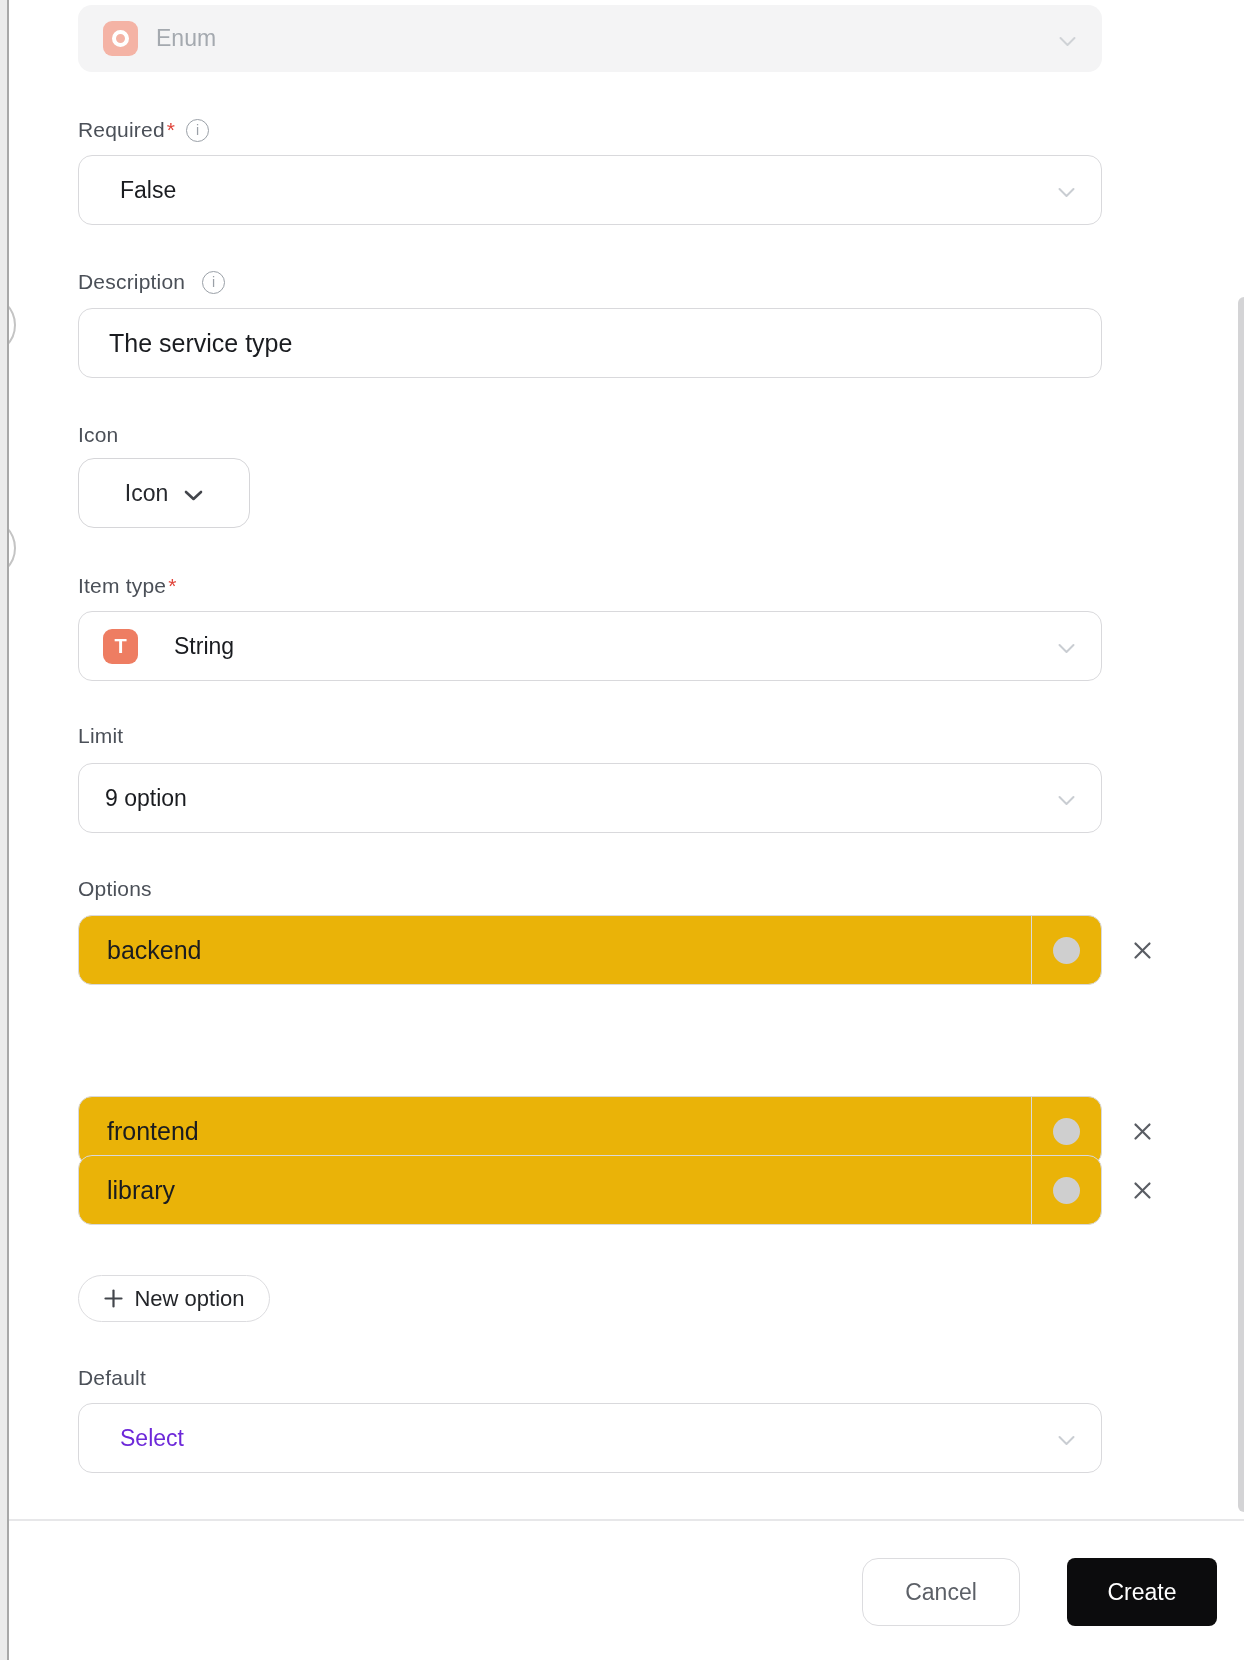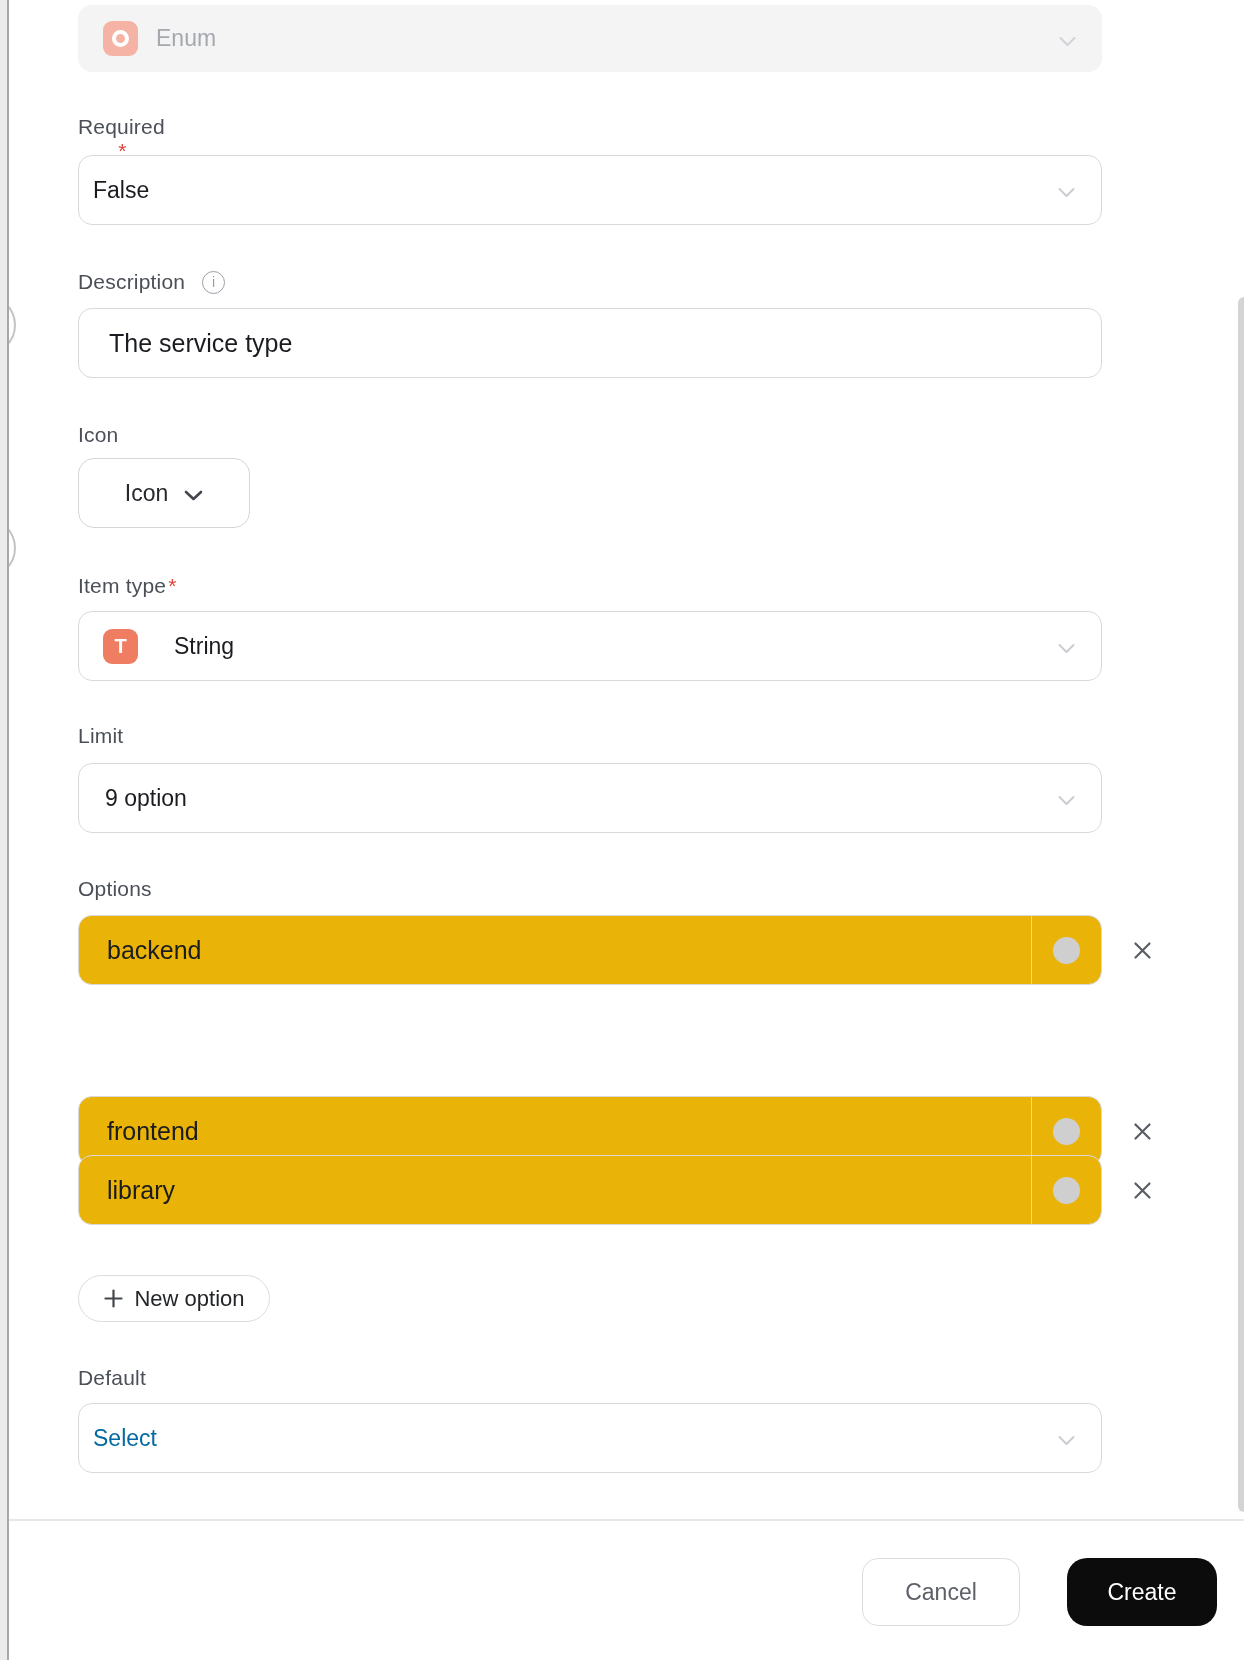--- a/index.html
+++ b/index.html
@@ -38,21 +38,21 @@
   .muted-text { color:#a4a9af; margin-left:18px; }
 
   .mini-icon {
     width:35px; height:35px; border-radius:9px; background:#ee7d62;
     display:flex; align-items:center; justify-content:center; flex:0 0 auto;
   }
   .mini-icon.disabled { background:#f4b3a5; }
   .ring { width:17px; height:17px; border:4.5px solid #ffffff; border-radius:50%; }
   .t-glyph { color:#fff; font-size:20px; font-weight:bold; }
 
-  .value-pad { margin-left:14px; }
+  .value-pad { margin-left:41px; }
 
   .text-input {
     border:none; outline:none; background:transparent; font-family:"Liberation Sans", sans-serif;
     font-size:25px; color:#1a1c20; width:100%; height:100%; padding-left:30px; border-radius:14px;
   }
 
   .icon-btn {
     position:absolute; left:78px; top:458px; width:172px; height:70px;
     background:#fff; border:1.5px solid #d6d6d9; border-radius:16px;
     display:flex; align-items:center; justify-content:center; gap:16px;
@@ -75,31 +75,31 @@
     display:flex; align-items:center; justify-content:center; cursor:pointer; background:transparent; border:none;
   }
 
   .new-option-btn {
     position:absolute; left:78px; top:1275px; width:192px; height:47px;
     border:1.5px solid #dcdcdf; border-radius:24px; background:#fff;
     display:flex; align-items:center; justify-content:center; gap:10px;
     font-size:22px; color:#232529; font-family:"Liberation Sans", sans-serif; cursor:pointer;
   }
 
-  .placeholder { color:#0369a1; }
+  .placeholder { color:#6d28d9; }
 
   .footer-divider { position:absolute; left:0; top:1519px; width:1250px; height:1.5px; background:#e7e7e9; }
   .btn-cancel {
     position:absolute; left:862px; top:1558px; width:158px; height:68px;
     background:#fff; border:1.5px solid #dcdcdf; border-radius:16px;
     font-size:23px; color:#5c6067; font-family:"Liberation Sans", sans-serif; cursor:pointer;
   }
   .btn-create {
     position:absolute; left:1067px; top:1558px; width:150px; height:68px;
-    background:#0c0c0d; border:none; border-radius:20px;
+    background:#0c0c0d; border:none; border-radius:8px;
     font-size:23px; color:#ffffff; font-family:"Liberation Sans", sans-serif; cursor:pointer;
   }
 
   .scroll-thumb {
     position:absolute; left:1238px; top:297px; width:12px; height:1215px;
     background:#d4d4d6; border-radius:6px;
   }
 </style>
 </head>
 <body>
@@ -116,21 +116,21 @@
       <span class="ring"></span>
     </span>
     <span class="muted-text">Enum</span>
     <span class="chev">
       <svg width="17" height="10" viewBox="0 0 17 10">
           <polyline points="1.5,1.5 8.5,8.5 15.5,1.5" fill="none" stroke="#cfd2d6" stroke-width="2" stroke-linecap="round" stroke-linejoin="round"></polyline>
         </svg>
     </span>
   </div>
 
-  <div class="label-row" style="top:115px;flex-direction:column;">
+  <div class="label-row" style="top:115px;">
     <span>Required</span>
       <span class="req-mark">*</span>
     <span class="info-icon">
         <span>i</span>
       </span>
   </div>
   <div class="field" style="top:155px;">
     <span class="value-pad">False</span>
     <span class="chev">
       <svg width="17" height="10" viewBox="0 0 17 10">

